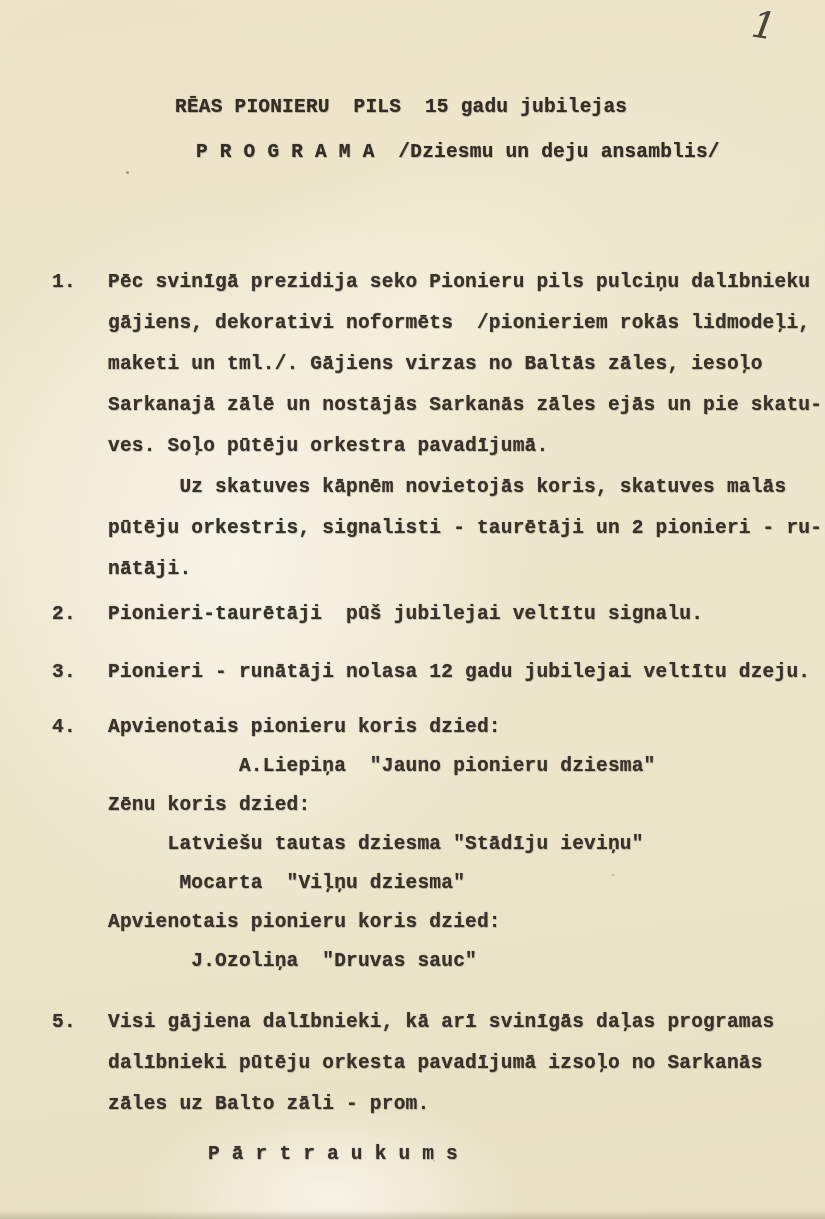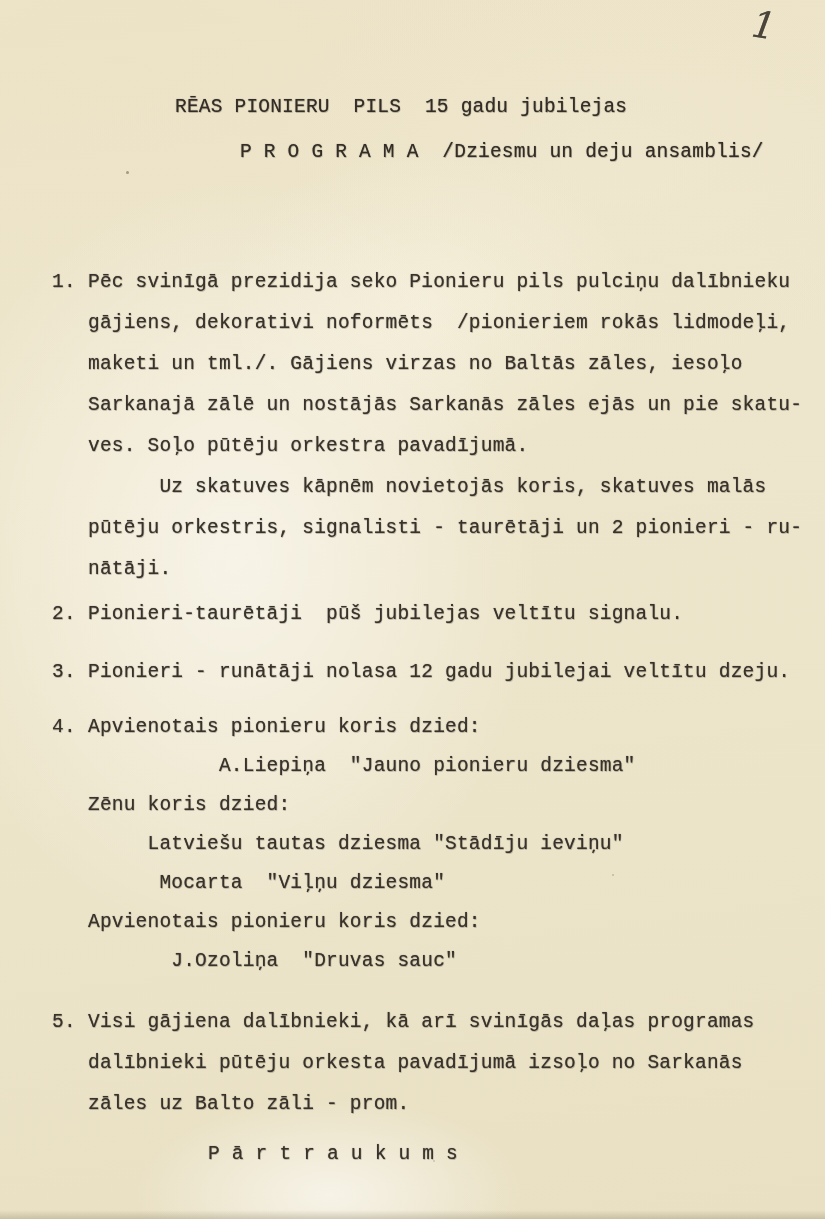--- a/index.html
+++ b/index.html
@@ -22,38 +22,38 @@
   .page::after {
     content: "";
     position: absolute; left: 0; bottom: 0;
     width: 100%; height: 9px;
     background: linear-gradient(rgba(0,0,0,0), rgba(118,108,82,0.28));
     pointer-events: none;
   }
   .typed {
     position: absolute;
     font-family: "Liberation Mono", "DejaVu Sans Mono", monospace;
-    font-weight: 400;
+    font-weight: 700;
     font-size: 19.5px;
     letter-spacing: 0.2px;
     color: #38322b;
     white-space: pre;
     text-shadow: 0 0 1px rgba(56,50,43,0.65), 0.6px 0.6px 0 rgba(56,50,43,0.22);
     line-height: 1.15;
   }
   .title1 { left: 175px; top: 96px;  color: #332d26; }
-  .title2 { left: 196px; top: 141px; color: #332d26; margin-left: 44px; }
+  .title2 { left: 196px; top: 141px; color: #332d26; }
   .heading { left: 215px; top: 210px; }
   .footerline { left: 208px; top: 1143px; }
 
   .item { position: absolute; left: 88px; }
   .item .num {
     position: absolute; left: -36px; top: 0;
   }
-  .item .body { display: block; }
+  .item .body { display: block; margin-left: 20px; }
   .lh41 .body, .lh41 .num { line-height: 41px; }
   .lh39 .body, .lh39 .num { line-height: 39px; }
 
   .pagenum {
     position: absolute; left: 752px; top: 4px;
     font-family: "DejaVu Serif", serif;
     font-style: italic;
     font-size: 37px;
     color: #4a443a;
     transform: rotate(9deg);
@@ -86,21 +86,21 @@
 maketi un tml./. Gājiens virzas no Baltās zāles, iesoļo
 Sarkanajā zālē un nostājās Sarkanās zāles ejās un pie skatu-
 ves. Soļo pūtēju orkestra pavadījumā.
       Uz skatuves kāpnēm novietojās koris, skatuves malās
 pūtēju orkestris, signalisti - taurētāji un 2 pionieri - ru-
 nātāji.</span>
   </div>
 
   <div class="item lh41" style="top:594px">
     <span class="typed num">2.</span>
-    <span class="typed body" style="position:static">Pionieri-taurētāji  pūš jubilejas veltītu signalu.</span>
+    <span class="typed body" style="position:static">Pionieri-taurētāji  pūš jubilejai veltītu signalu.</span>
   </div>
 
   <div class="item lh41" style="top:652px">
     <span class="typed num">3.</span>
     <span class="typed body" style="position:static">Pionieri - runātāji nolasa 12 gadu jubilejai veltītu dzeju.</span>
   </div>
 
   <div class="item lh39" style="top:708px">
     <span class="typed num">4.</span>
     <span class="typed body" style="position:static">Apvienotais pionieru koris dzied:

